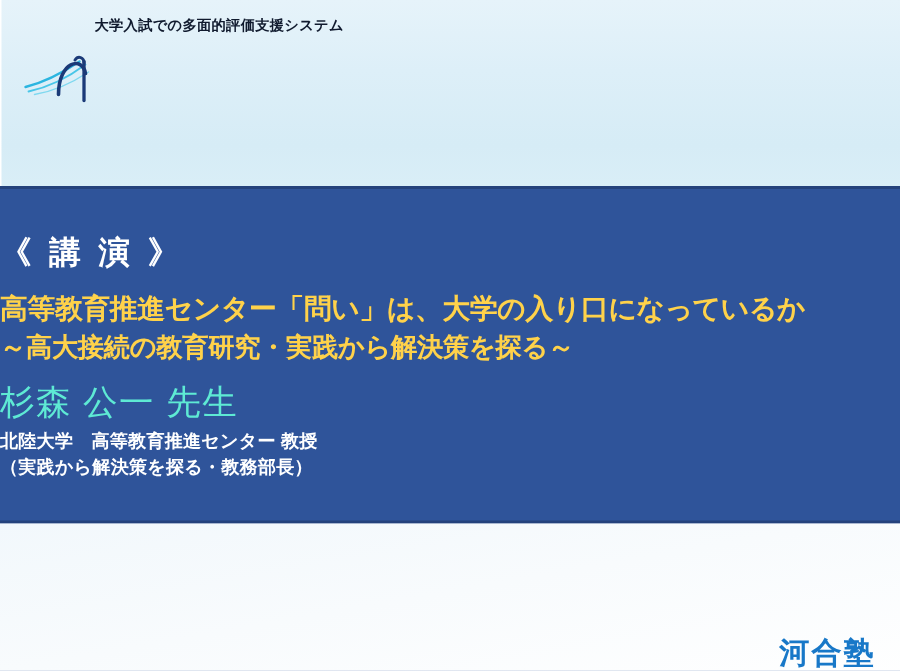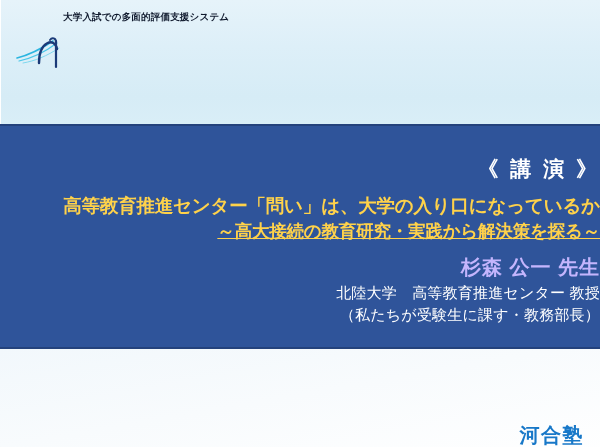--- a/index.html
+++ b/index.html
@@ -80,21 +80,21 @@
     border-top: 2px solid #24427c;
     border-bottom: 2px solid #24427c;
     box-sizing: border-box;
   }
   .panel-inner {
     position: absolute;
     left: 0;
     top: 0;
     width: 600px;
     height: 100%;
-    text-align: right;
+    text-align: left;
   }
 
   .lecture-label {
     margin: 0;
     padding-top: 31px;
     font-size: 21px;
     font-weight: bold;
     color: #ffffff;
     letter-spacing: 3px;
     line-height: 1.1;
@@ -106,38 +106,37 @@
     font-size: 18.5px;
     font-weight: bold;
     color: #ffd24a;
     line-height: 1.42;
     letter-spacing: -0.2px;
     white-space: nowrap;
   }
   .talk-title .line2 {
     display: block;
     font-size: 17.5px;
-    text-decoration: underline;
   }
 
   .speaker-name {
     margin: 0;
     padding-top: 11px;
-    font-size: 20px;
-    font-weight: bold;
-    color: #c4b5fd;
+    font-size: 23px;
+    font-weight: normal;
+    color: #5eead4;
     letter-spacing: 1px;
     line-height: 1.2;
   }
 
   .speaker-affil {
     margin: 0;
     padding-top: 3px;
-    font-size: 15px;
-    font-weight: normal;
+    font-size: 12px;
+    font-weight: bold;
     color: #ffffff;
     line-height: 1.42;
     letter-spacing: 0.2px;
   }
   .speaker-affil .affil-sub {
     display: block;
   }
 
   
   .footer {
@@ -195,21 +194,21 @@
 
       <h1 class="talk-title">
         <span class="line1">高等教育推進センター「問い」は、大学の入り口になっているか</span>
         <span class="line2">～高大接続の教育研究・実践から解決策を探る～</span>
       </h1>
 
       <p class="speaker-name">杉森 公一 先生</p>
 
       <p class="speaker-affil">
         <span>北陸大学　高等教育推進センター 教授</span>
-        <span class="affil-sub">（私たちが受験生に課す・教務部長）</span>
+        <span class="affil-sub">（実践から解決策を探る・教務部長）</span>
       </p>
 
     </div>
   </div>
 
   <div class="footer">
     <div class="kawaijuku-logo">河合塾</div>
   </div>
 
 </div>

